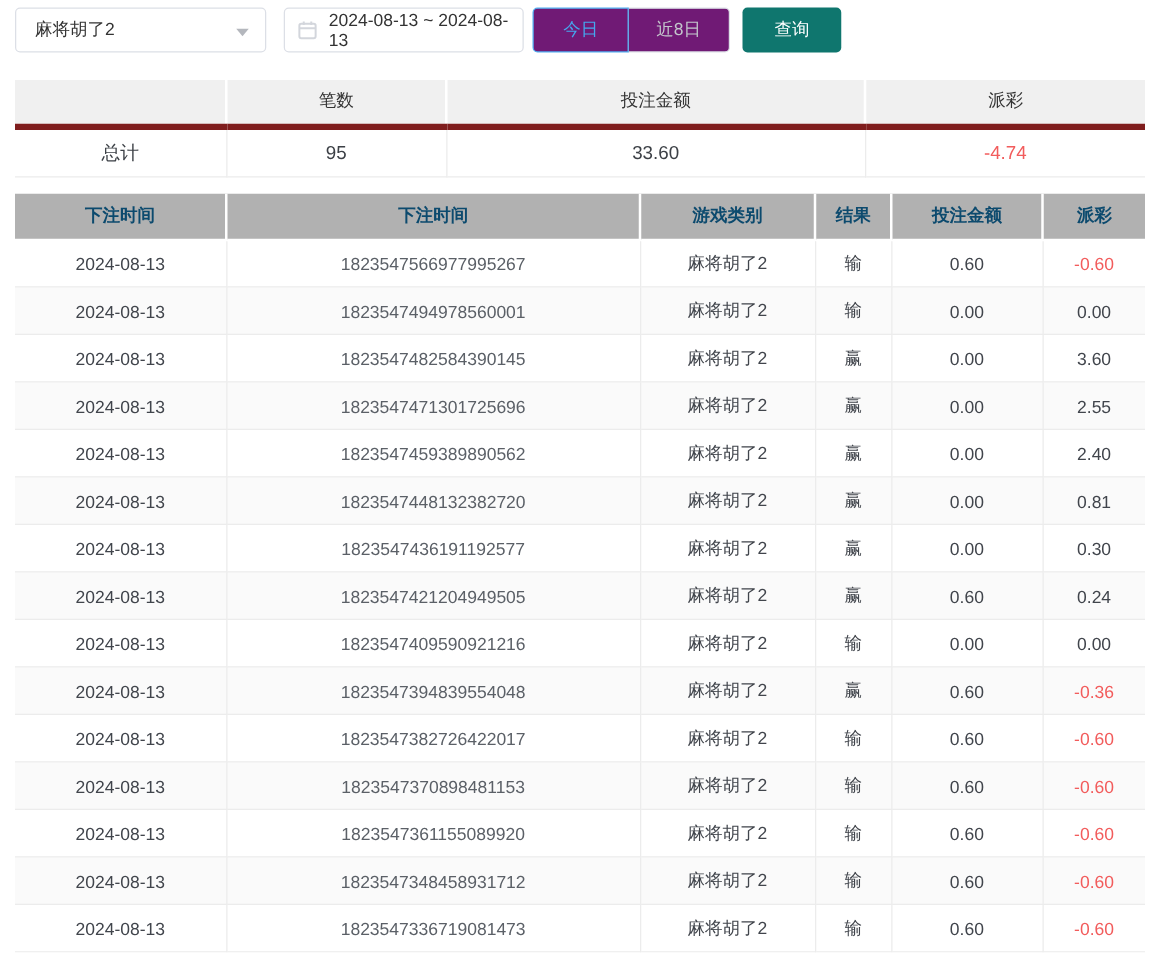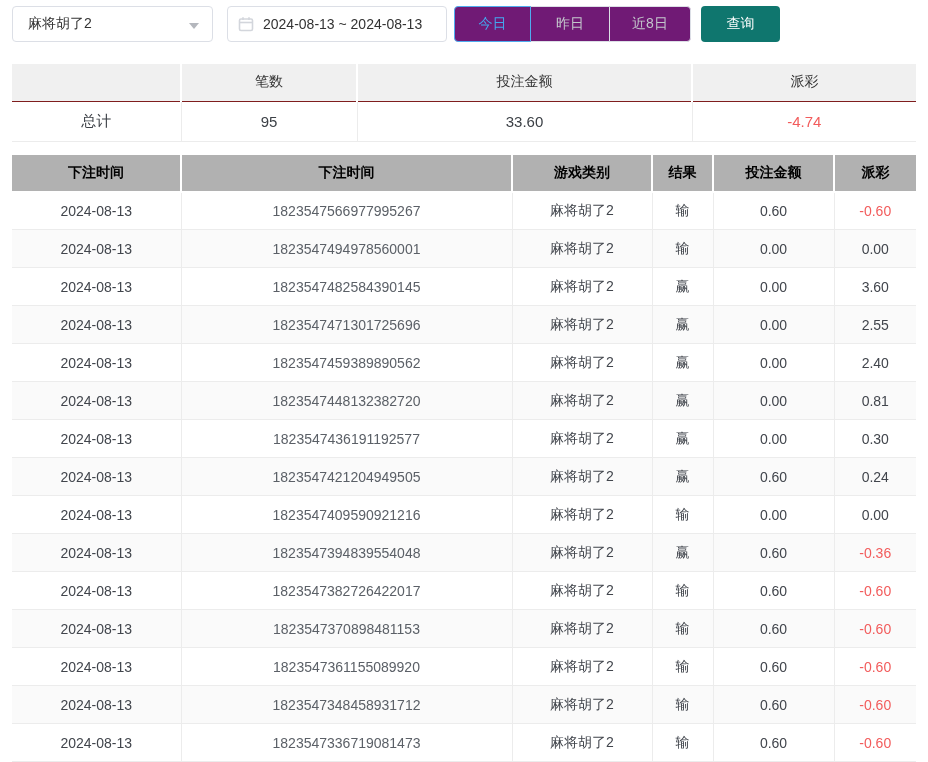--- a/index.html
+++ b/index.html
@@ -24,21 +24,21 @@
   }
   .select-caret {
     position: absolute; right: 13px; top: 16px;
     width: 0; height: 0;
     border-left: 5px solid transparent;
     border-right: 5px solid transparent;
     border-top: 6px solid #b4b7bd;
   }
   .date-box {
     margin-left: 14px;
-    width: 220px; height: 36px;
+    width: 192px; height: 36px;
     border: 1px solid #dcdfe6; border-radius: 4px;
     display: flex; align-items: center;
     padding: 0 10px;
     font-size: 14px; color: #333; background: #fff;
     cursor: pointer;
   }
   .cal-icon { margin-right: 9px; display: inline-flex; }
   .btn-group { display: flex; margin-left: 7px; }
   .btn-group button {
     height: 36px; background: #701a75;
@@ -68,41 +68,41 @@
   .summary-table {
     margin: 20px 0 0 12px;
     width: 904px;
   }
   .summary-table th {
     background: #f0f0f0;
     height: 37px;
     font-size: 14px; font-weight: normal; color: #333;
     text-align: center;
     border-right: 2px solid #fff;
-    border-bottom: 1px solid #7f1d1d;
+    border-bottom: 5px solid #7f1d1d;
   }
   .summary-table th:last-child { border-right: none; }
   .summary-table td {
     height: 40px;
     font-size: 15px; color: #3c4046;
     text-align: center;
     background: #fff;
     border-right: 1px solid #ececec;
     border-bottom: 1px solid #ececec;
   }
   .summary-table td:last-child { border-right: none; }
   
   .records-table {
     margin: 13px 0 0 12px;
     width: 904px;
   }
   .records-table th {
     background: #b1b1b1;
     height: 37px;
-    font-size: 14px; font-weight: bold; color: #000000;
+    font-size: 14px; font-weight: bold; color: #0c4a6e;
     text-align: center;
     border-right: 2px solid #fff;
     border-bottom: 2px solid #fff;
   }
   .records-table th:last-child { border-right: none; }
   .records-table td {
     height: 38px;
     font-size: 14px; color: #41454c;
     text-align: center;
     border-right: 1px solid #ececec;
@@ -127,21 +127,20 @@
         <rect x="1.5" y="3" width="13" height="11.5" rx="1.5" fill="none" stroke="#d3d6dc" stroke-width="1.6"></rect>
         <line x1="1.5" y1="6.5" x2="14.5" y2="6.5" stroke="#d3d6dc" stroke-width="1.6"></line>
         <line x1="5" y1="1.2" x2="5" y2="4" stroke="#d3d6dc" stroke-width="1.6"></line>
         <line x1="11" y1="1.2" x2="11" y2="4" stroke="#d3d6dc" stroke-width="1.6"></line>
       </svg>
     </span>
     <span>2024-08-13 ~ 2024-08-13</span>
   </div>
   <div class="btn-group">
     <button class="active">今日</button>
-    <button>昨日</button>
     <button>近8日</button>
   </div>
   <button class="query-btn">查询</button>
 </div>
 
 <table class="summary-table">
   <colgroup>
       <col style="width:169px">
       <col style="width:176px">
       <col style="width:335px">

